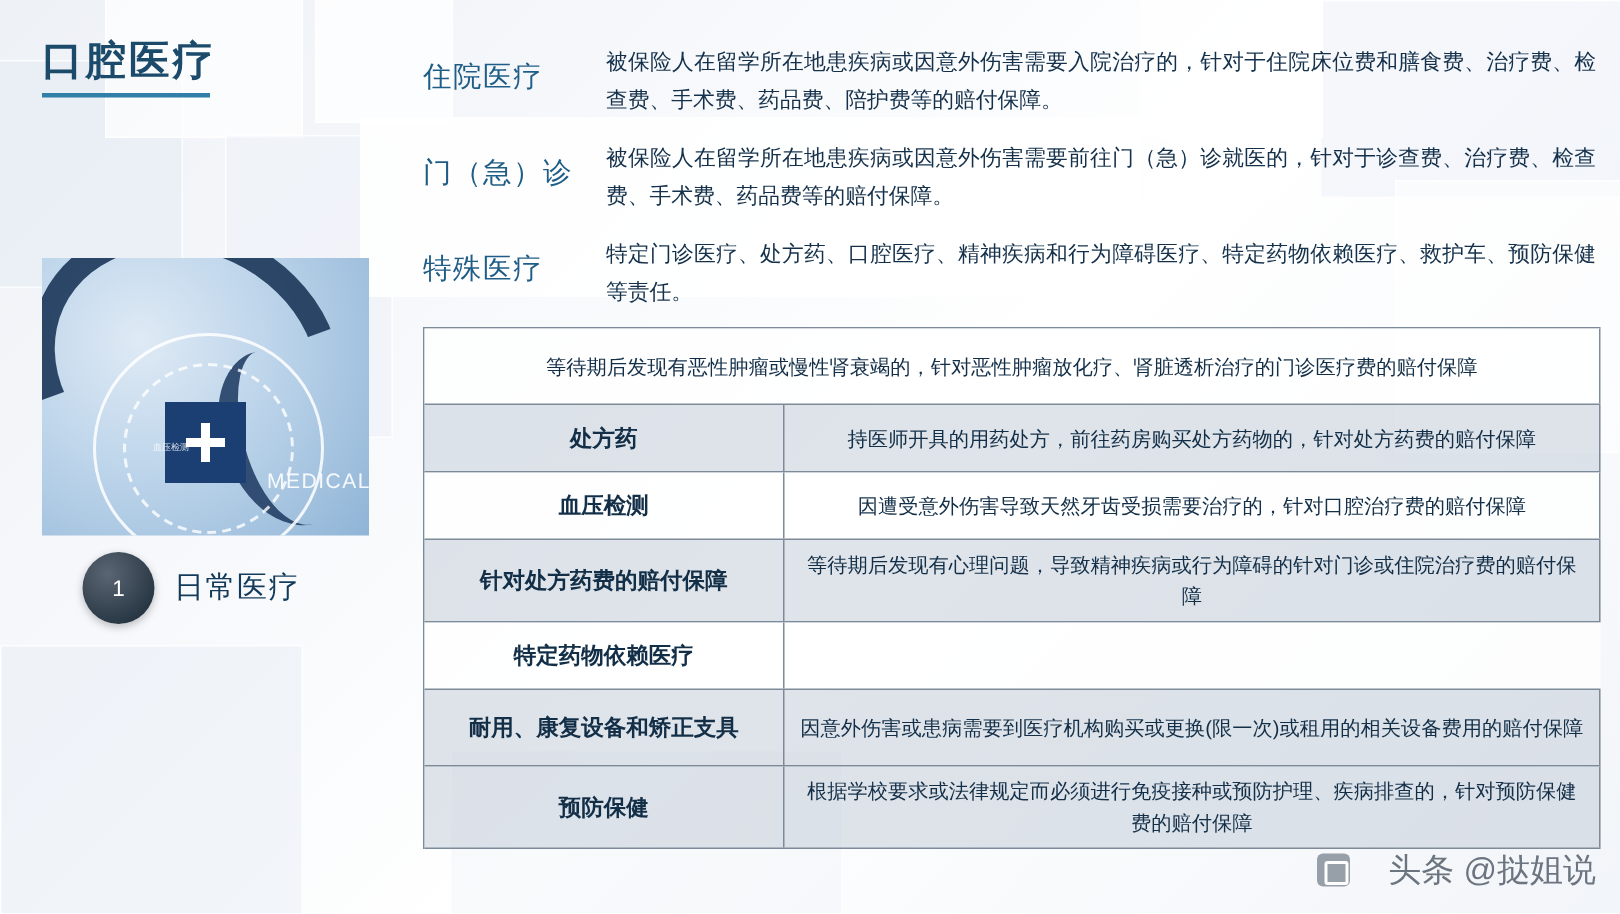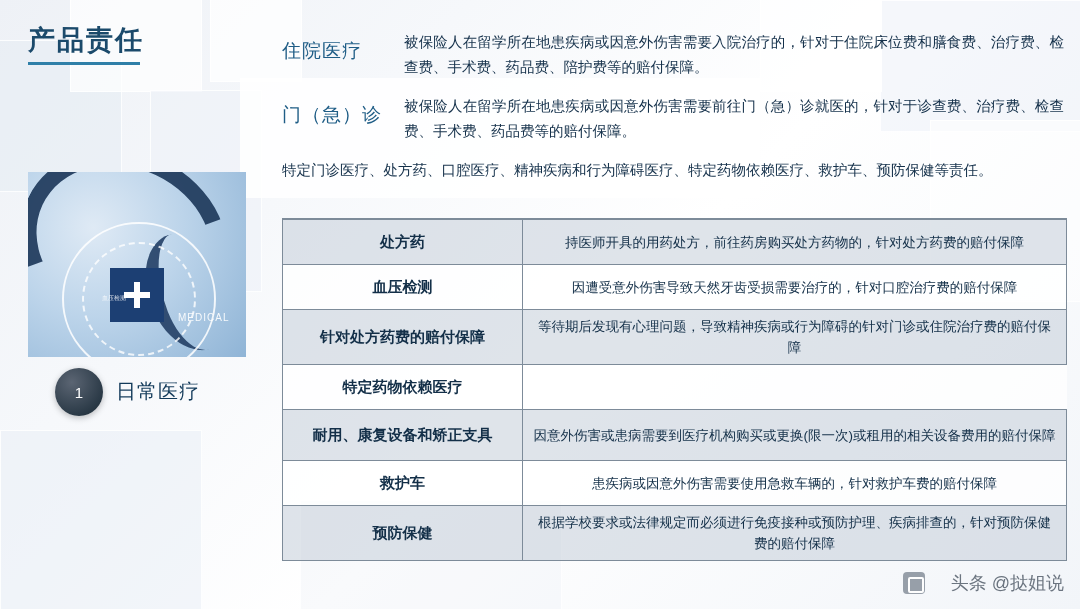--- a/index.html
+++ b/index.html
@@ -138,21 +138,21 @@
     content: "";
     position: absolute;
     background: #ffffff;
   }
   .photo .cross-box .cross:before { left: 10px; top: 0; width: 6px; height: 26px; }
   .photo .cross-box .cross:after { left: 0; top: 10px; width: 26px; height: 6px; }
   .photo .medical-label {
     position: absolute;
     left: 150px;
     top: 140px;
-    font-size: 10px;
+    font-size: 14px;
     color: rgba(255,255,255,0.9);
     letter-spacing: 1px;
   }
   .photo .tiny-label {
     position: absolute;
     left: 74px;
     top: 122px;
     font-size: 6px;
     color: rgba(255,255,255,0.8);
   }
@@ -259,21 +259,21 @@
 
   
   .watermark {
     position: absolute;
     right: 16px;
     bottom: 14px;
     display: flex;
     align-items: center;
     gap: 26px;
     color: #5d6773;
-    font-size: 18px;
+    font-size: 22px;
     opacity: 0.9;
   }
   .watermark .wm-icon {
     width: 22px;
     height: 22px;
     border-radius: 4px;
     background: #8d96a1;
     position: relative;
   }
   .watermark .wm-icon:before {
@@ -295,21 +295,21 @@
   <div class="bg-rect b2"></div>
   <div class="bg-rect b3"></div>
   <div class="bg-rect b4"></div>
   <div class="bg-rect b5"></div>
   <div class="bg-rect b6"></div>
   <div class="bg-rect b7"></div>
   <div class="bg-rect b8"></div>
   <div class="bg-rect b9"></div>
   <div class="white-panel"></div>
 
-  <div class="title">产品责任</div>
+  <div class="title">口腔医疗</div>
   <div class="title-underline"></div>
 
   <div class="photo">
     <div class="stetho"></div>
     <div class="tube"></div>
     <div class="ring"></div>
     <div class="ring inner"></div>
     <div class="cross-box">
       <div class="cross"></div>
     </div>
@@ -323,49 +323,47 @@
   <div class="def-list">
     <div class="def-row">
       <div class="def-label">住院医疗</div>
       <div class="def-text">被保险人在留学所在地患疾病或因意外伤害需要入院治疗的，针对于住院床位费和膳食费、治疗费、检查费、手术费、药品费、陪护费等的赔付保障。</div>
     </div>
     <div class="def-row">
       <div class="def-label">门（急）诊</div>
       <div class="def-text">被保险人在留学所在地患疾病或因意外伤害需要前往门（急）诊就医的，针对于诊查费、治疗费、检查费、手术费、药品费等的赔付保障。</div>
     </div>
     <div class="def-row">
+      <div class="def-label">特殊医疗</div>
       <div class="def-text">特定门诊医疗、处方药、口腔医疗、精神疾病和行为障碍医疗、特定药物依赖医疗、救护车、预防保健等责任。</div>
     </div>
   </div>
 
   <div class="table">
     <div class="trow odd h50">
+      <div class="tcell-val">等待期后发现有恶性肿瘤或慢性肾衰竭的，针对恶性肿瘤放化疗、肾脏透析治疗的门诊医疗费的赔付保障</div>
     </div>
     <div class="trow even h44">
       <div class="tcell-key">处方药</div>
       <div class="tcell-val">持医师开具的用药处方，前往药房购买处方药物的，针对处方药费的赔付保障</div>
     </div>
     <div class="trow odd h44">
       <div class="tcell-key">血压检测</div>
       <div class="tcell-val">因遭受意外伤害导致天然牙齿受损需要治疗的，针对口腔治疗费的赔付保障</div>
     </div>
     <div class="trow even h50">
       <div class="tcell-key">针对处方药费的赔付保障</div>
       <div class="tcell-val">等待期后发现有心理问题，导致精神疾病或行为障碍的针对门诊或住院治疗费的赔付保障</div>
     </div>
     <div class="trow odd h44">
       <div class="tcell-key">特定药物依赖医疗</div>
     </div>
     <div class="trow even h50">
       <div class="tcell-key">耐用、康复设备和矫正支具</div>
       <div class="tcell-val">因意外伤害或患病需要到医疗机构购买或更换(限一次)或租用的相关设备费用的赔付保障</div>
-    </div>
-    <div class="trow odd h44">
-      <div class="tcell-key">救护车</div>
-      <div class="tcell-val">患疾病或因意外伤害需要使用急救车辆的，针对救护车费的赔付保障</div>
     </div>
     <div class="trow even h50">
       <div class="tcell-key">预防保健</div>
       <div class="tcell-val">根据学校要求或法律规定而必须进行免疫接种或预防护理、疾病排查的，针对预防保健费的赔付保障</div>
     </div>
 
   </div>
 
   <div class="watermark">
     <span class="wm-icon"></span>

